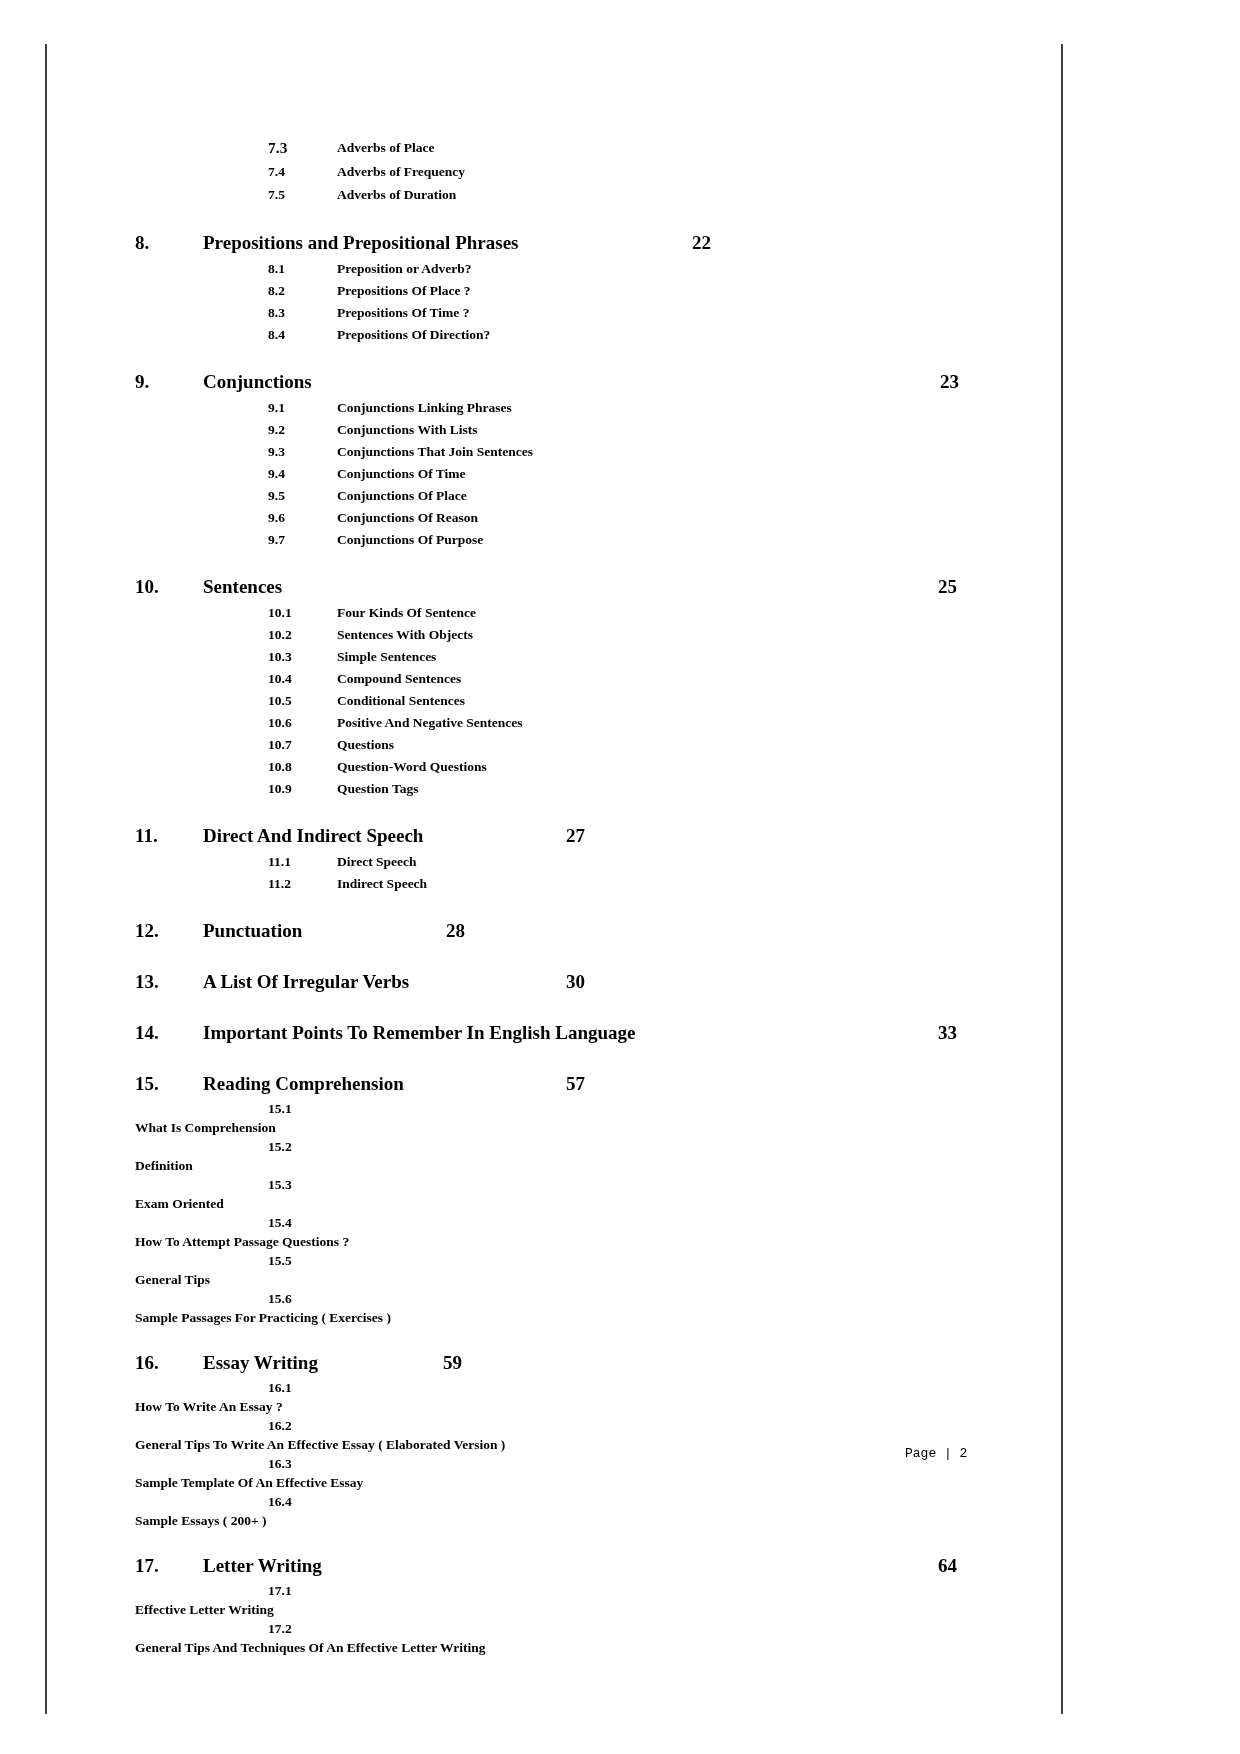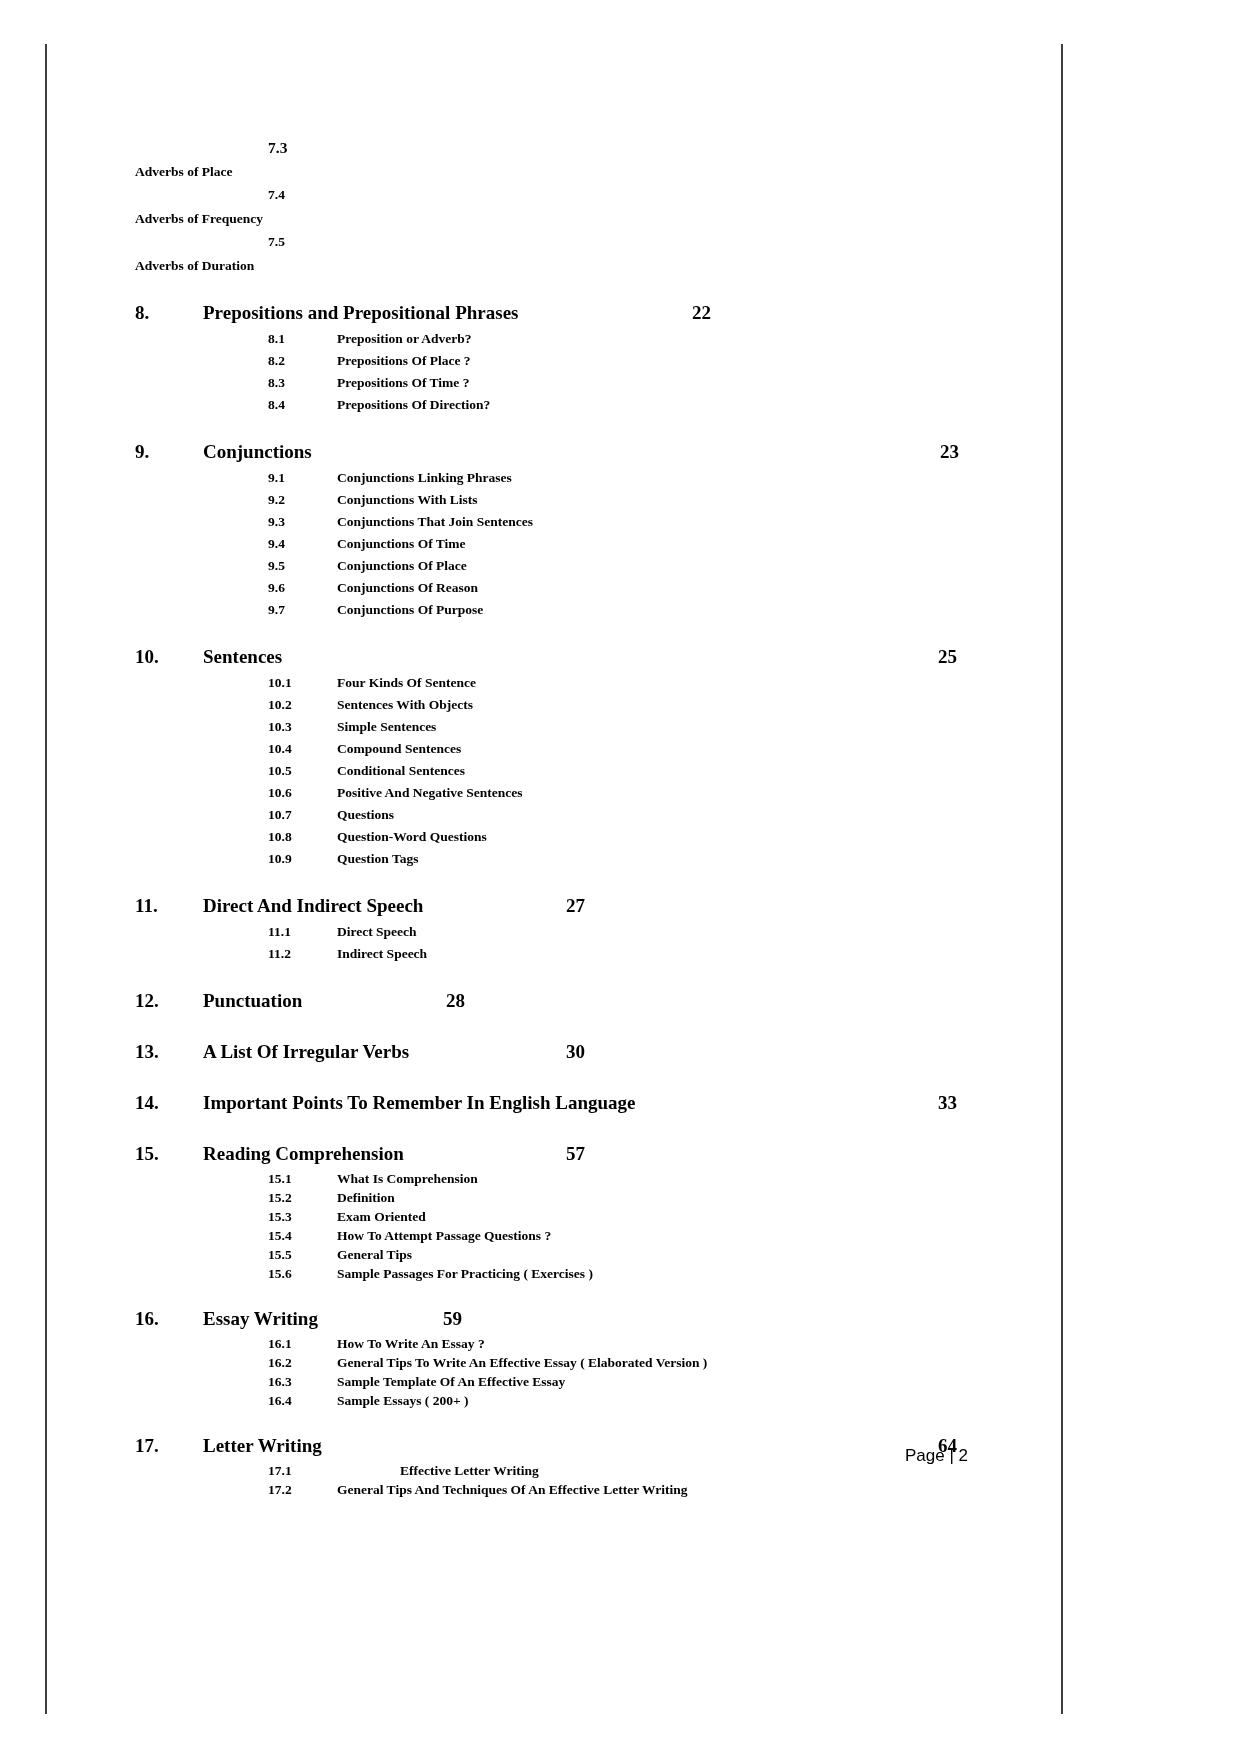--- a/index.html
+++ b/index.html
@@ -38,43 +38,43 @@
     white-space:nowrap;
   }
   .sub-num {
     flex:none;
     width:69px;
     margin-left:133px;
   }
   .sub-row.shallow .sub-num {
     width:132px;
   }
-  .orphan-group .sub-row { line-height:23.5px;flex-direction:column; }
+  .orphan-group .sub-row { line-height:23.5px; }
   .orphan-group .sub-row:first-child .sub-num { font-size:15.5px; }
 
   
   .section-block { margin-top:21px; }
   .heading-row {
     position:relative;
     line-height:30px;
     font-size:19px;
     font-weight:bold;
     white-space:nowrap;
   }
   .sec-num { display:inline-block; width:68px; }
   .sec-page { position:absolute; top:0; }
 
-  .section-block.tight .sub-row { line-height:19px; }
+  .section-block.tight .sub-row { line-height:19px;flex-direction:column; }
 
   .footer {
     position:absolute;
     left:905px;
     top:1446px;
-    font-family:Liberation Sans, sans-serif;
-    font-size:17px;
+    font-family:Liberation Mono, monospace;
+    font-size:13px;
     color:#000000;
   }
 </style>
 </head>
 <body>
 
 <div class="page">
   <div class="border-line border-left" style="background: rgb(63, 63, 63);"></div>
   <div class="border-line border-right" style="background: rgb(63, 63, 63);"></div>
 

